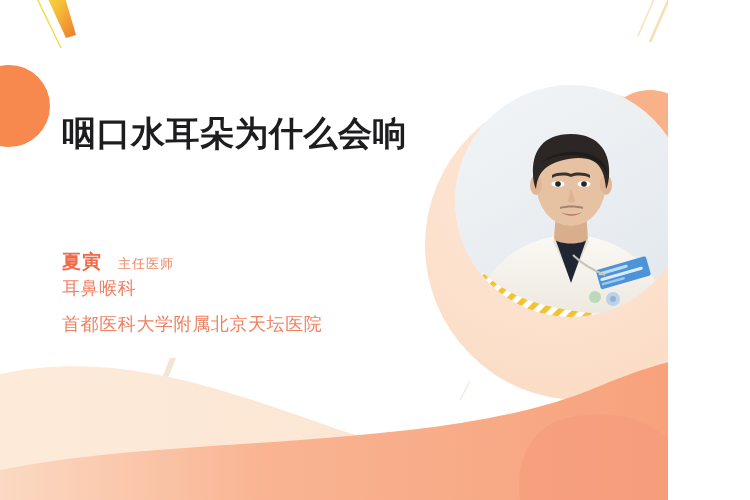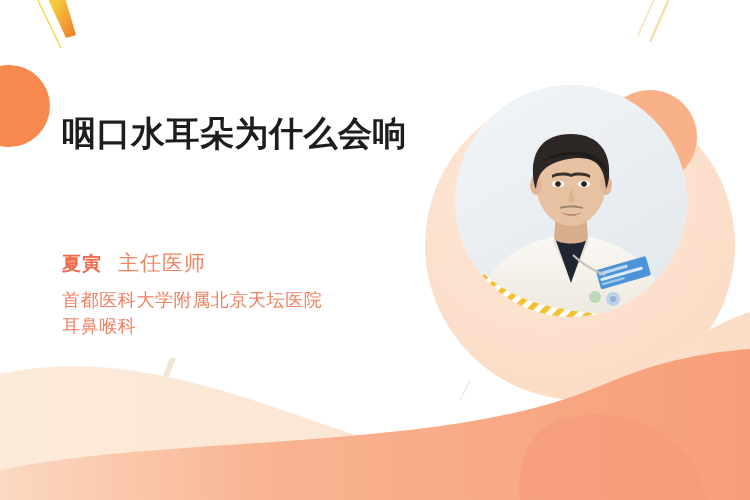--- a/index.html
+++ b/index.html
@@ -6,21 +6,21 @@
   html, body {
     margin: 0;
     padding: 0;
     background: #ffffff;
   }
   body {
     font-family: "Liberation Sans", "DejaVu Sans", sans-serif;
   }
   #card {
     position: relative;
-    width: 750px;
+    width: 668px;
     height: 500px;
     overflow: hidden;
     background: #ffffff;
   }
 
   
   .bg-layer {
     position: absolute;
     inset: 0;
     width: 750px;
@@ -52,21 +52,21 @@
     align-items: baseline;
     white-space: nowrap;
   }
   .doctor-name {
     font-size: 19px;
     font-weight: 700;
     color: #F0694A;
     letter-spacing: 1px;
   }
   .doctor-role {
-    font-size: 21px;
+    font-size: 13px;
     font-weight: 400;
     color: #F28664;
     margin-left: 16px;
     letter-spacing: 1px;
   }
   .affiliation {
     margin-top: 11px;
     font-size: 18px;
     line-height: 25px;
     font-weight: 400;
@@ -246,17 +246,17 @@
   </svg>
 
   <div class="content">
     <h1 class="title">咽口水耳朵为什么会响</h1>
 
     <div class="doctor-line">
       <span class="doctor-name">夏寅</span>
       <span class="doctor-role">主任医师</span>
     </div>
 
+    <div class="affiliation" style="margin-top:1px;">耳鼻喉科</div>
     <div class="affiliation">首都医科大学附属北京天坛医院</div>
-    <div class="affiliation" style="margin-top:1px;">耳鼻喉科</div>
   </div>
 
 </div>
 
 </body></html>

